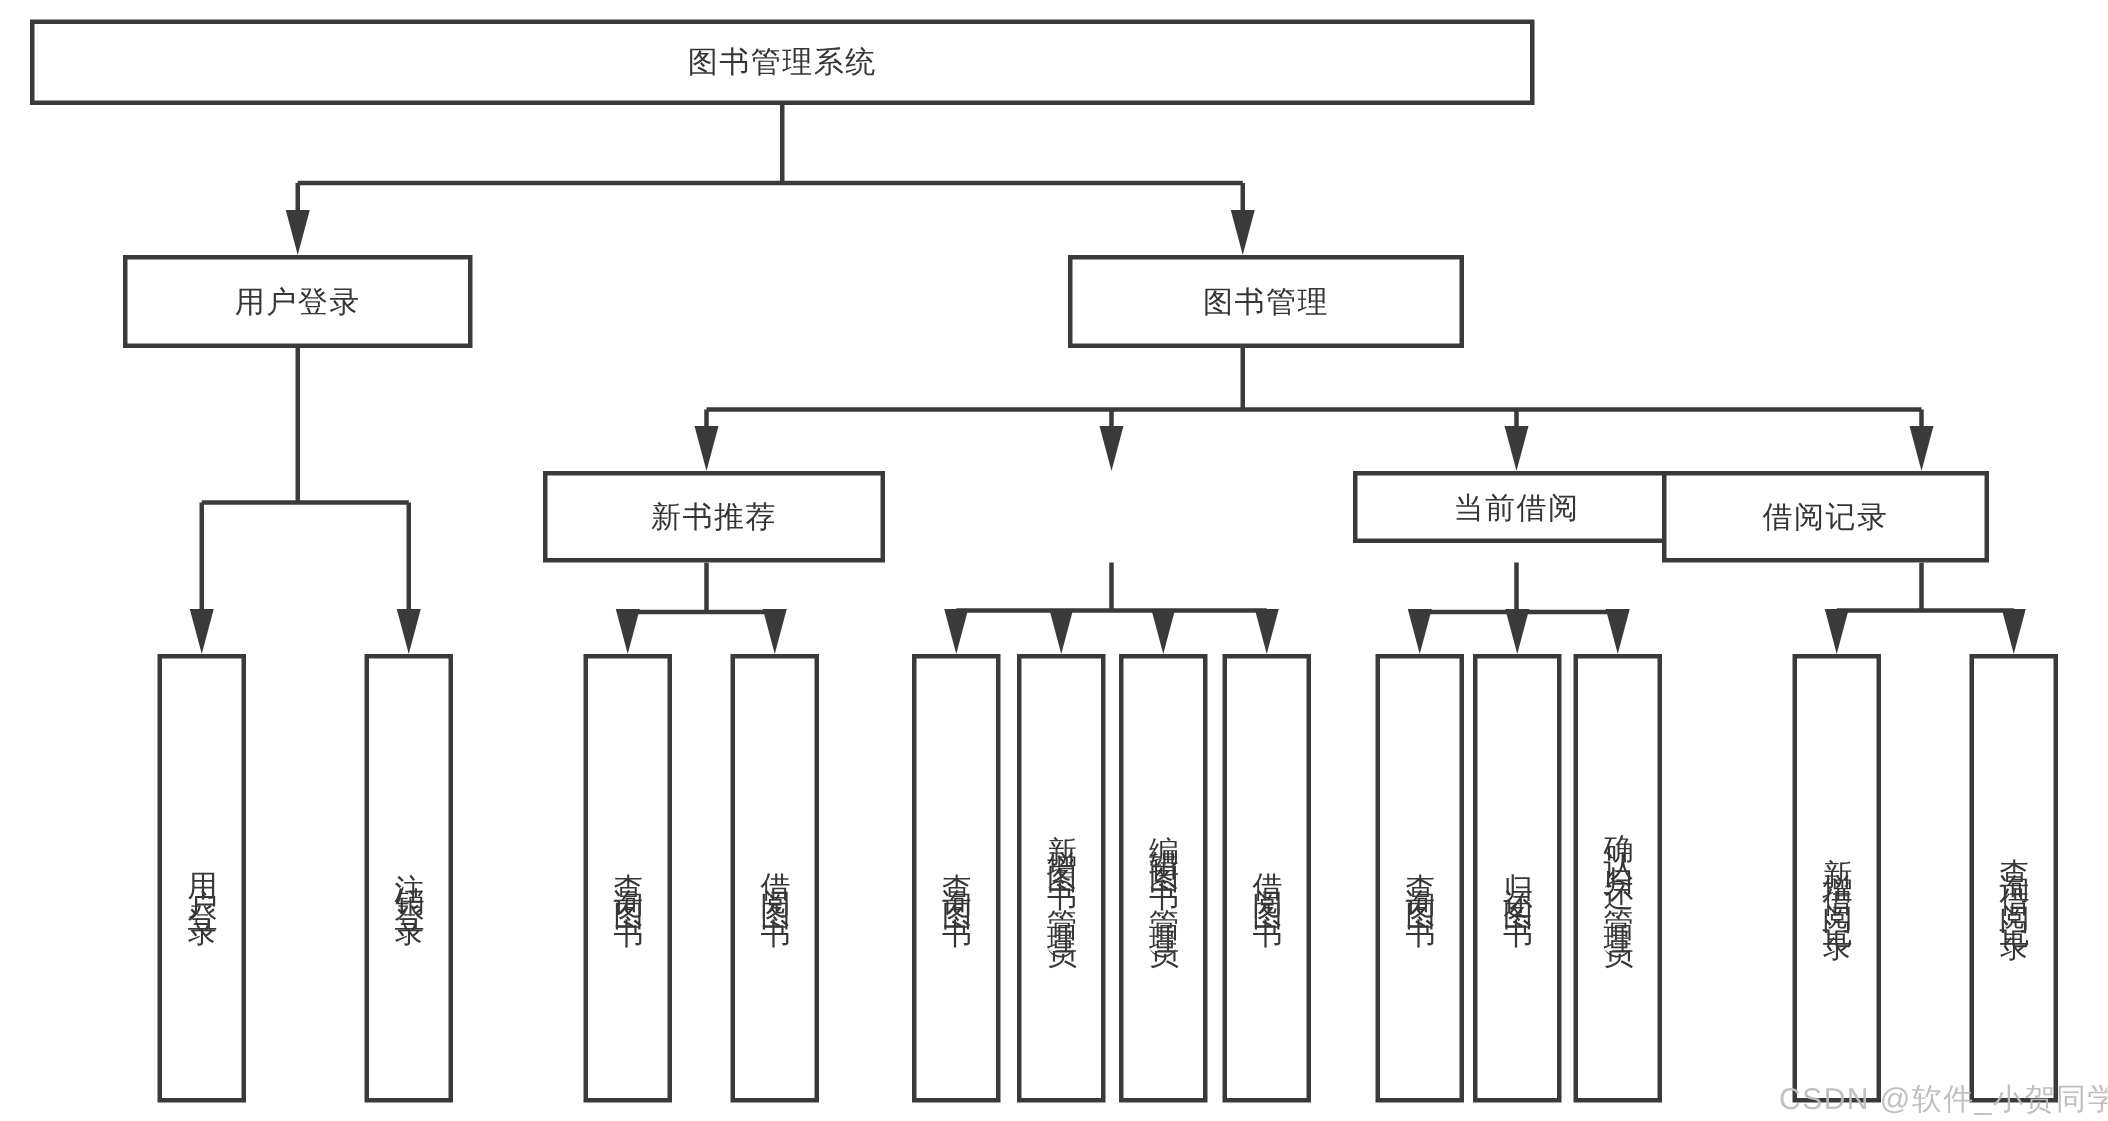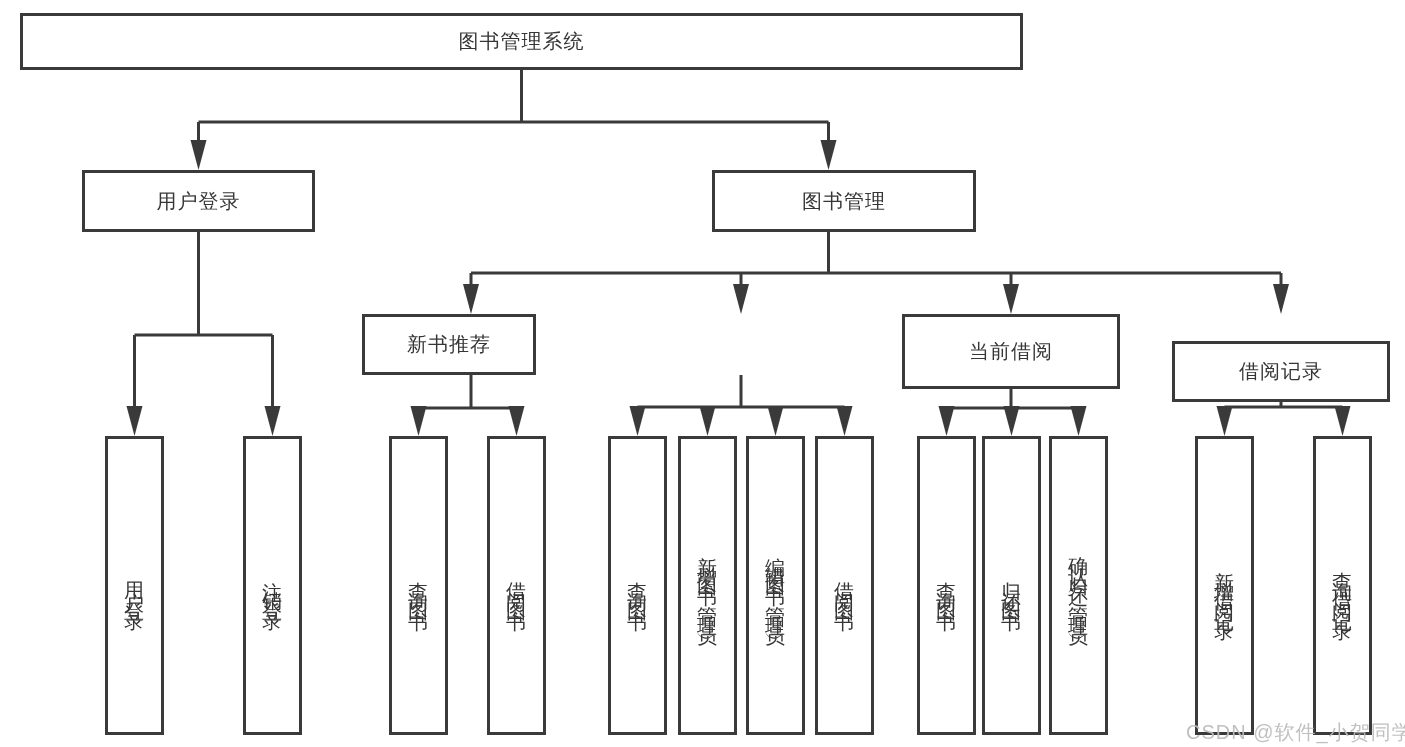--- a/index.html
+++ b/index.html
@@ -46,24 +46,24 @@
     text-orientation: mixed;
     letter-spacing: 10px;
     line-height: 1;
   }
   
   #n-root   { left: 20px;  top: 13px;  width: 1003px; height: 57px; }
   
   #n-user-login      { left: 82px;  top: 170px; width: 233px; height: 62px; }
   #n-book-management { left: 712px; top: 170px; width: 264px; height: 62px; }
   
-  #n-new-book   { left: 362px;  top: 314px; width: 174px; height: 61px; }
+  #n-new-book   { left: 362px;  top: 314px; width: 228px; height: 61px; }
   #n-book-borrow{ left: 632px;  top: 314px; width: 218px; height: 61px; }
-  #n-cur-borrow { left: 902px;  top: 314px; width: 218px; height: 75px; }
-  #n-records    { left: 1172px; top: 314px; width: 218px; height: 61px; margin-top: 27px; }
+  #n-cur-borrow { left: 902px;  top: 314px; width: 218px; height: 48px; }
+  #n-records    { left: 1108px; top: 314px; width: 218px; height: 61px; }
   
   .vnode { top: 436px; width: 59px; height: 299px; }
   #l-login        { left: 105px; }
   #l-logout       { left: 243px; }
   #l-nb-query     { left: 389px; }
   #l-nb-borrow    { left: 487px; }
   #l-bb-query     { left: 608px; }
   #l-bb-add       { left: 678px; }
   #l-bb-edit      { left: 746px; }
   #l-bb-borrow    { left: 815px; }

